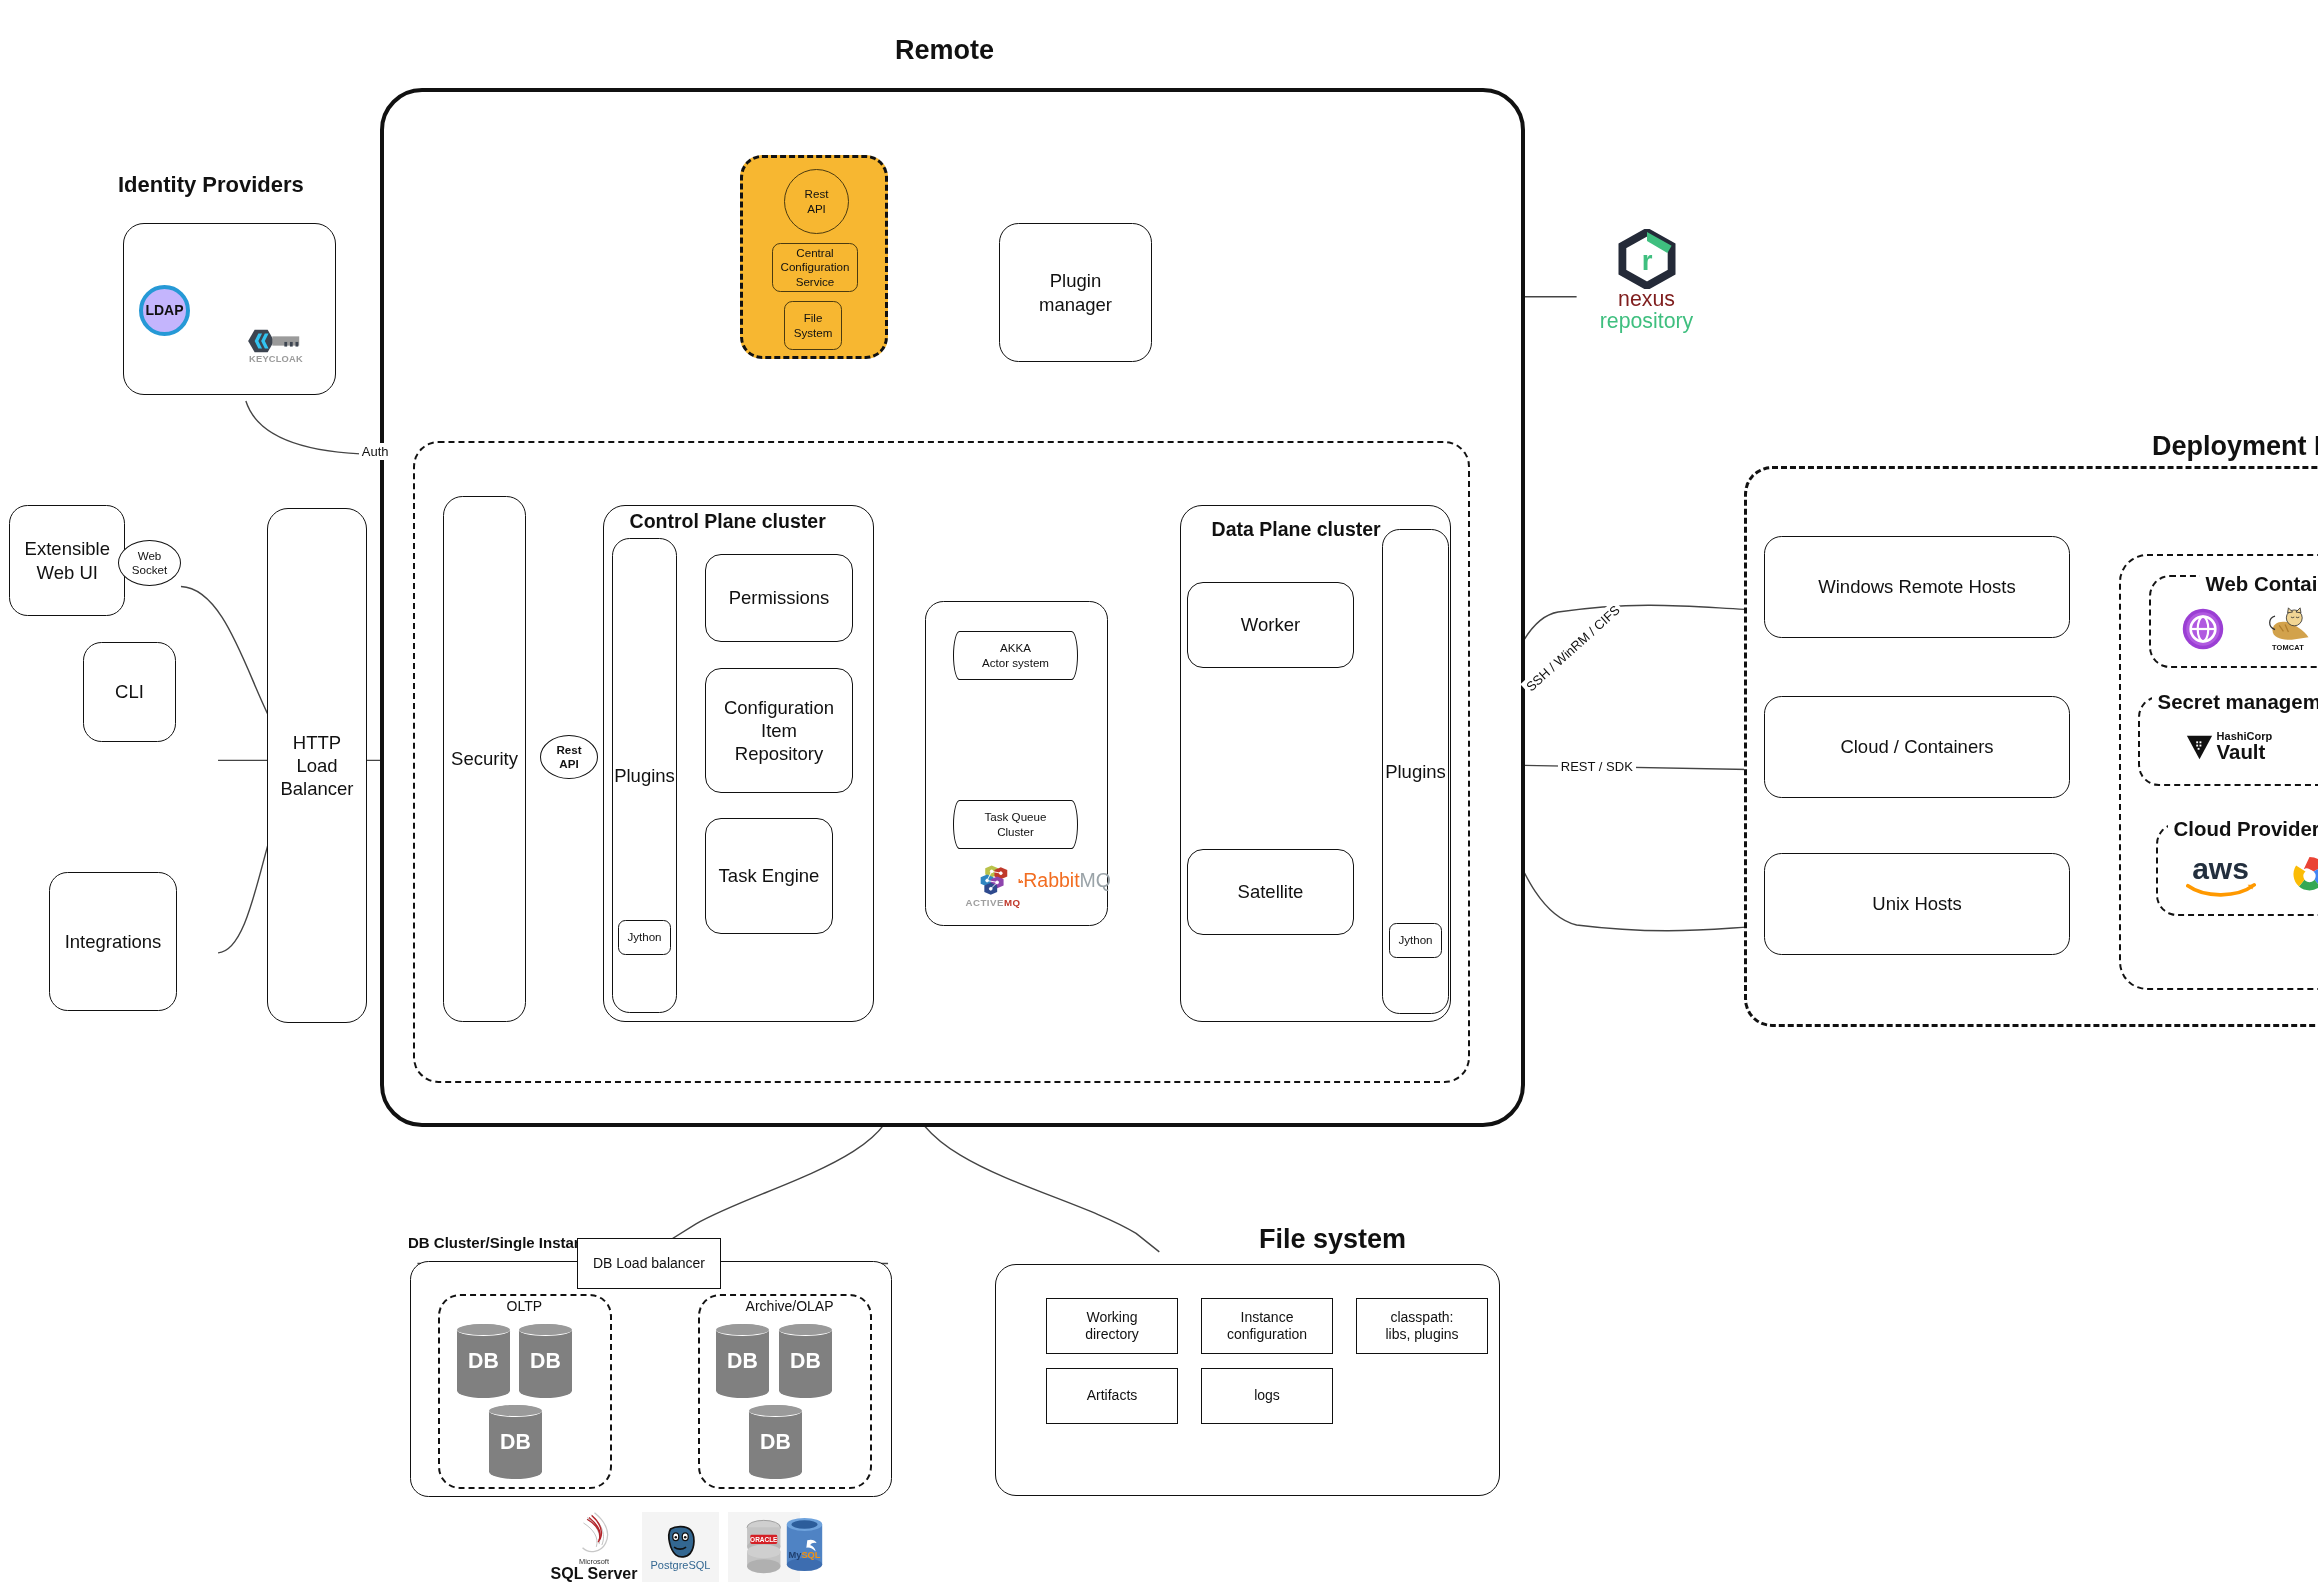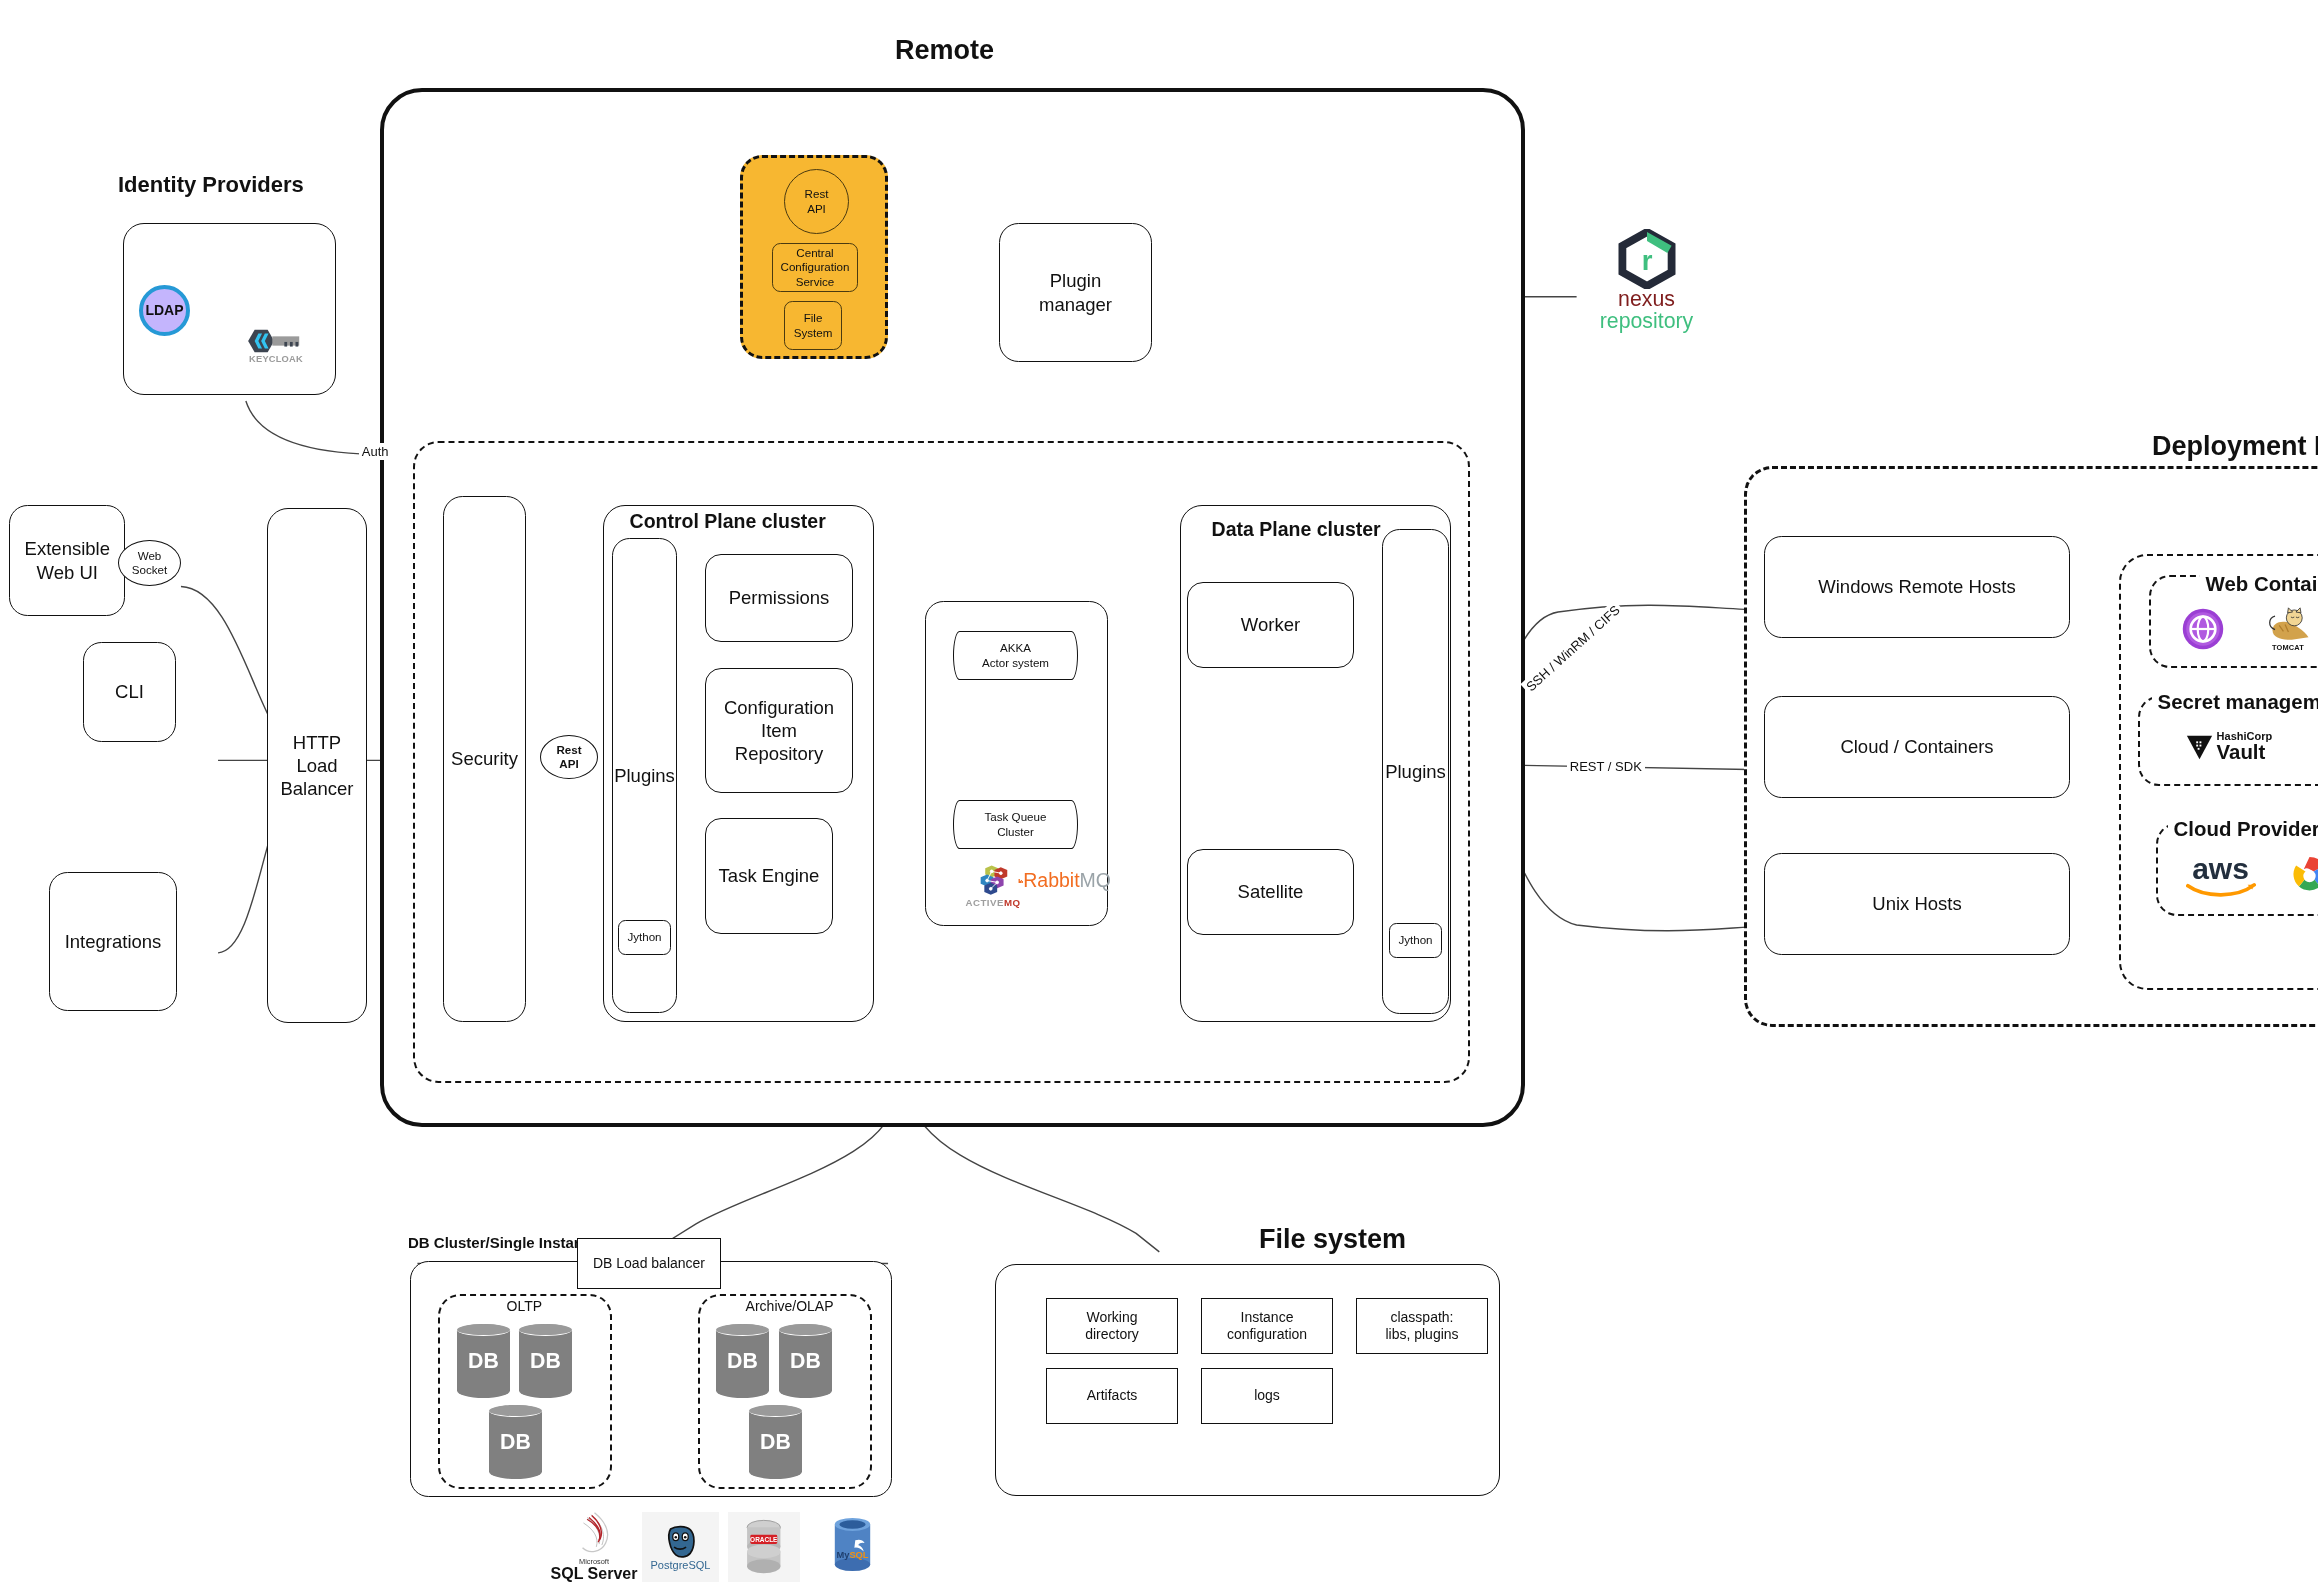--- a/index.html
+++ b/index.html
@@ -264,21 +264,21 @@
     <span class="lbl">Satellite</span>
   </div>
   <div class="box" style="left:1382px;top:529px;width:67px;height:485px;border-radius:17.6px;">
     <span class="lbl">Plugins</span>
   </div>
   <div class="box" style="left:1389px;top:923px;width:53px;height:35px;border-radius:7.4px;">
     <span class="lbl xs">Jython</span>
   </div>
 
   <div class="conn-lbl" style="left:1526px;top:682px;transform:rotate(-42deg);transform-origin:left center;">SSH / WinRM / CIFS</div>
-  <div class="conn-lbl" style="left:1558px;top:758px;margin-left:9px;">REST / SDK</div>
+  <div class="conn-lbl" style="left:1558px;top:758px;">REST / SDK</div>
 
   <div class="hdr big" style="left:2152px;top:431px;">Deployment Hosts</div>
   <div class="box dash" style="left:1744px;top:466px;width:1143px;height:561px;border-width:3.2px;border-radius:28px;"></div>
 
   <div class="box" style="left:1764px;top:536px;width:306px;height:102px;border-radius:17.6px;">
     <span class="lbl">Windows Remote Hosts</span>
   </div>
   <div class="box" style="left:1764px;top:696px;width:306px;height:102px;border-radius:17.6px;">
     <span class="lbl">Cloud / Containers</span>
   </div>
@@ -422,21 +422,21 @@
       <ellipse cx="47" cy="20" rx="36" ry="15" fill="#cfcfcf" stroke="#9a9a9a" stroke-width="2"></ellipse>
       <rect x="11" y="20" width="72" height="42" fill="#c4c4c4"></rect>
       <ellipse cx="47" cy="62" rx="36" ry="15" fill="#b7b7b7"></ellipse>
       <rect x="11" y="72" width="72" height="32" fill="#c4c4c4"></rect>
       <ellipse cx="47" cy="72" rx="36" ry="15" fill="#cfcfcf"></ellipse>
       <ellipse cx="47" cy="104" rx="36" ry="15" fill="#b0b0b0"></ellipse>
       <rect x="18" y="36" width="58" height="20" rx="3" fill="#d42026"></rect>
       <text x="47" y="51" text-anchor="middle" font-size="14" font-weight="bold" fill="#fff" font-family="Liberation Sans, sans-serif">ORACLE</text>
     </svg>
   </div>
-  <div class="logo" style="left:816px;top:1507px;width:72px;height:74px;">
+  <div class="logo" style="left:768px;top:1507px;width:72px;height:74px;">
     <svg width="41" height="55" viewBox="0 0 88 118">
       <rect x="6" y="16" width="76" height="86" fill="#4f83c4"></rect>
       <ellipse cx="44" cy="16" rx="38" ry="14" fill="#6fa3dd"></ellipse>
       <ellipse cx="44" cy="16" rx="28" ry="9" fill="#2c5d9b"></ellipse>
       <ellipse cx="44" cy="102" rx="38" ry="14" fill="#3d6db0"></ellipse>
       <path d="M50,50 q14,-4 20,6 q-10,-2 -14,4 q10,4 12,14 q-10,-10 -20,-8" fill="#fff"></path>
       <text x="44" y="88" text-anchor="middle" font-size="20" font-weight="bold" font-family="Liberation Sans, sans-serif">
         <tspan fill="#1f3f6e">My</tspan><tspan fill="#f29111">SQL</tspan>
       </text>
     </svg>

